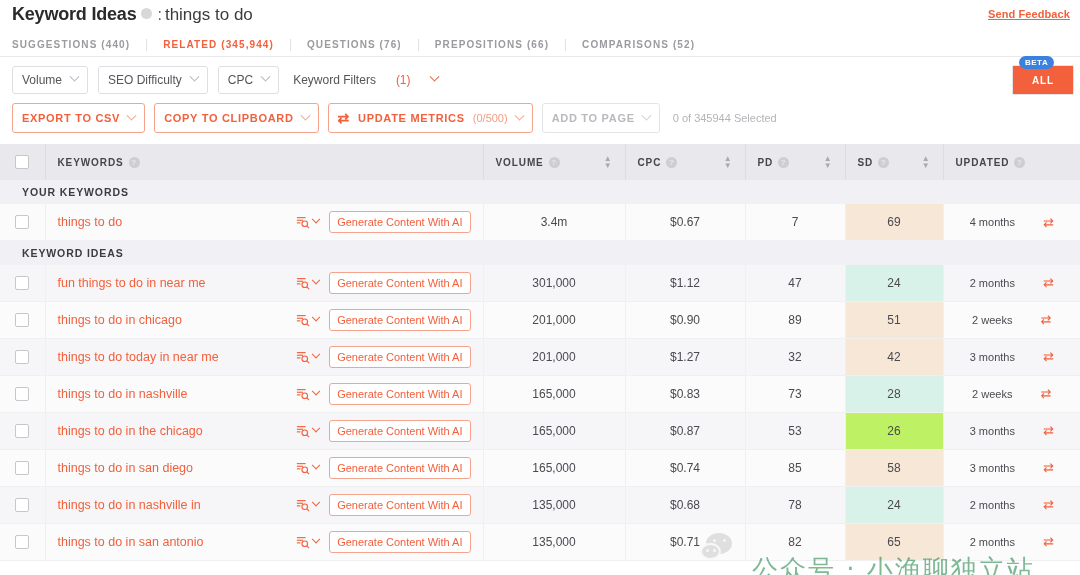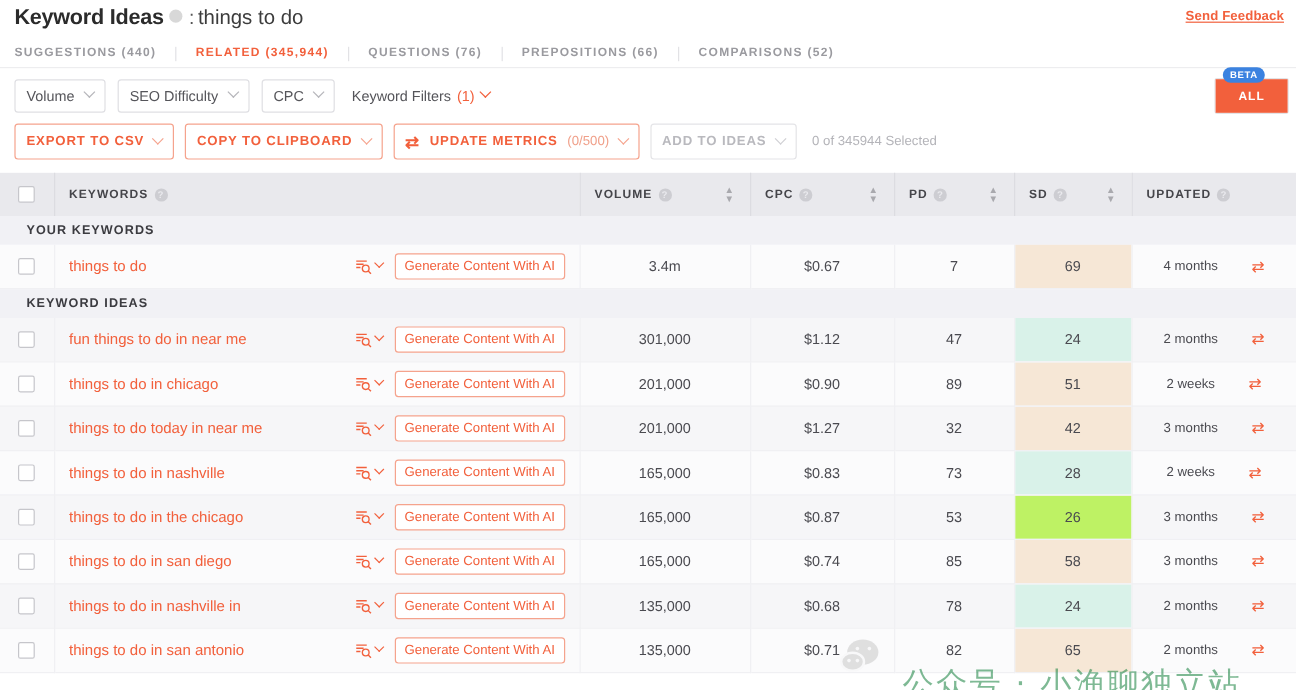--- a/index.html
+++ b/index.html
@@ -54,21 +54,21 @@
     height: 45px; display: flex; align-items: center;
     padding: 0 12px; background: #fff; position: relative;
   }
   .fchip {
     height: 28px; border: 1px solid #dfdfe3; border-radius: 3px;
     background: #fff; display: flex; align-items: center; gap: 9px;
     padding: 0 9px; margin-right: 10px; font-size: 12px; color: #55555a;
     cursor: pointer;
   }
   .kwfilters {
-    display: flex; align-items: center; gap: 5px;
+    display: flex; align-items: center; gap: 20px;
     font-size: 12px; color: #55555a; cursor: pointer; margin-left: 4px;
   }
   .kwfilters .cnt { color: #f2603c; }
   .chev {
     display: inline-block; width: 7px; height: 7px;
     border-right: 1.3px solid #b6b6bb; border-bottom: 1.3px solid #b6b6bb;
     transform: rotate(45deg) translate(-2px,-2px);
   }
   .chev.orange { border-color: #f2603c; }
 
@@ -241,21 +241,21 @@
       <span>COPY TO CLIPBOARD</span>
       <span class="chev"></span>
     </div>
     <div class="abtn">
       <span class="sync-ico">⇄</span>
       <span>UPDATE METRICS</span>
       <span class="sub">(0/500)</span>
       <span class="chev"></span>
     </div>
     <div class="abtn disabled">
-      <span>ADD TO IDEAS</span>
+      <span>ADD TO PAGE</span>
       <span class="chev"></span>
     </div>
     <span class="selected-text">0 of 345944 Selected</span>
   </div>
 
   <table>
     <colgroup>
       <col style="width:45px">
         <col style="width:438px">
         <col style="width:142px">

